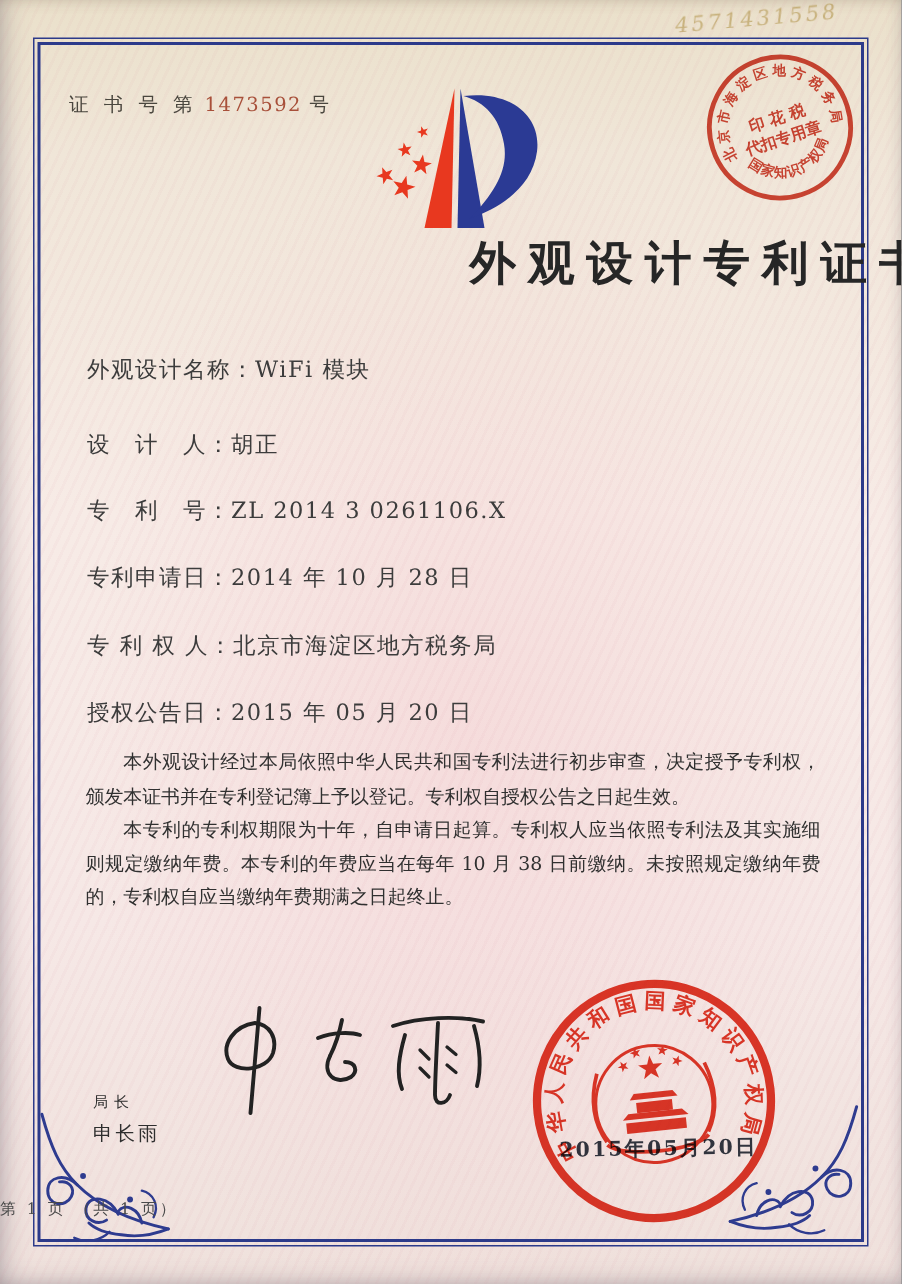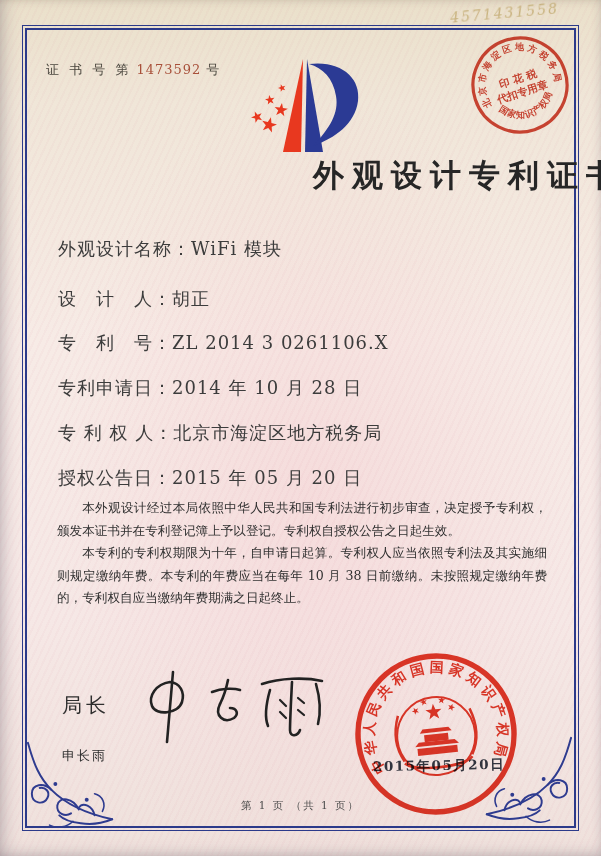--- a/index.html
+++ b/index.html
@@ -23,35 +23,35 @@
   .frame-inner{position:absolute;left:2px;top:2px;right:2px;bottom:2px;border:2px solid #2c3a8a;}
   .handwriting{position:absolute;left:450px;top:5px;transform:rotate(-5deg);
     color:rgba(172,140,62,.55);font-size:14px;letter-spacing:2px;font-style:italic;z-index:2;
     filter:blur(.4px);}
   .cert-line{position:absolute;left:46px;top:61px;z-index:3;font-size:13px;color:#4a463e;letter-spacing:3px;}
   .cert-line .num{color:#a8503a;letter-spacing:1px;margin:0 5px;}
   .logo{position:absolute;left:233px;top:56px;z-index:3;}
   .doc-title{position:absolute;left:0;top:155px;width:100%;text-align:right;z-index:3;
     font-size:31px;font-weight:bold;letter-spacing:8px;color:#262626;margin-left:24px;}
   .fields{position:absolute;left:0;top:0;width:100%;z-index:3;}
-  .field-row{position:absolute;left:58px;font-size:18px;color:#3c3c3c;letter-spacing:1px;white-space:nowrap;}
+  .field-row{position:absolute;left:58px;font-size:15px;color:#3c3c3c;letter-spacing:1px;white-space:nowrap;}
   .body-text{position:absolute;left:57px;top:497px;width:490px;z-index:3;
     font-size:12.6px;line-height:22.5px;color:#303030;text-align:justify;}
   .body-text p{margin:0;text-indent:2em;}
-  .sig-title{position:absolute;left:62px;top:692px;font-size:20px;letter-spacing:4px;color:#2e2e2e;z-index:3;}
+  .sig-title{position:absolute;left:62px;top:728px;font-size:10px;letter-spacing:4px;color:#2e2e2e;z-index:3;}
   .sig-name{position:absolute;left:62px;top:723px;font-size:13px;letter-spacing:2px;color:#2e2e2e;z-index:3;margin-top:24px;}
   .sig-svg{position:absolute;left:140px;top:666px;z-index:3;}
   .tax-stamp{position:absolute;left:464px;top:28px;transform:rotate(-18deg);z-index:4;
     mix-blend-mode:multiply;opacity:.92;}
   .seal{position:absolute;left:350px;top:648px;transform:rotate(-6deg);z-index:4;
     mix-blend-mode:multiply;opacity:.93;}
   .seal-date{position:absolute;left:346px;top:757px;width:186px;text-align:center;z-index:5;
     font-size:13.5px;font-weight:bold;color:#333a46;letter-spacing:1.5px;transform:rotate(-1deg);
     mix-blend-mode:multiply;}
-  .footer{position:absolute;left:0;top:799px;width:100%;text-align:center;z-index:3;
+  .footer{position:absolute;left:0;top:799px;width:100%;z-index:3;
     font-size:10.5px;letter-spacing:2px;color:#4a4a4a;}
   .flourish{position:absolute;z-index:2;}
   .flourish.br{left:477px;top:733px;}
   .flourish.bl{left:24px;top:738px;transform:scaleX(-1);}
 </style>
 </head>
 <body>
 
 <div id="page">
 

